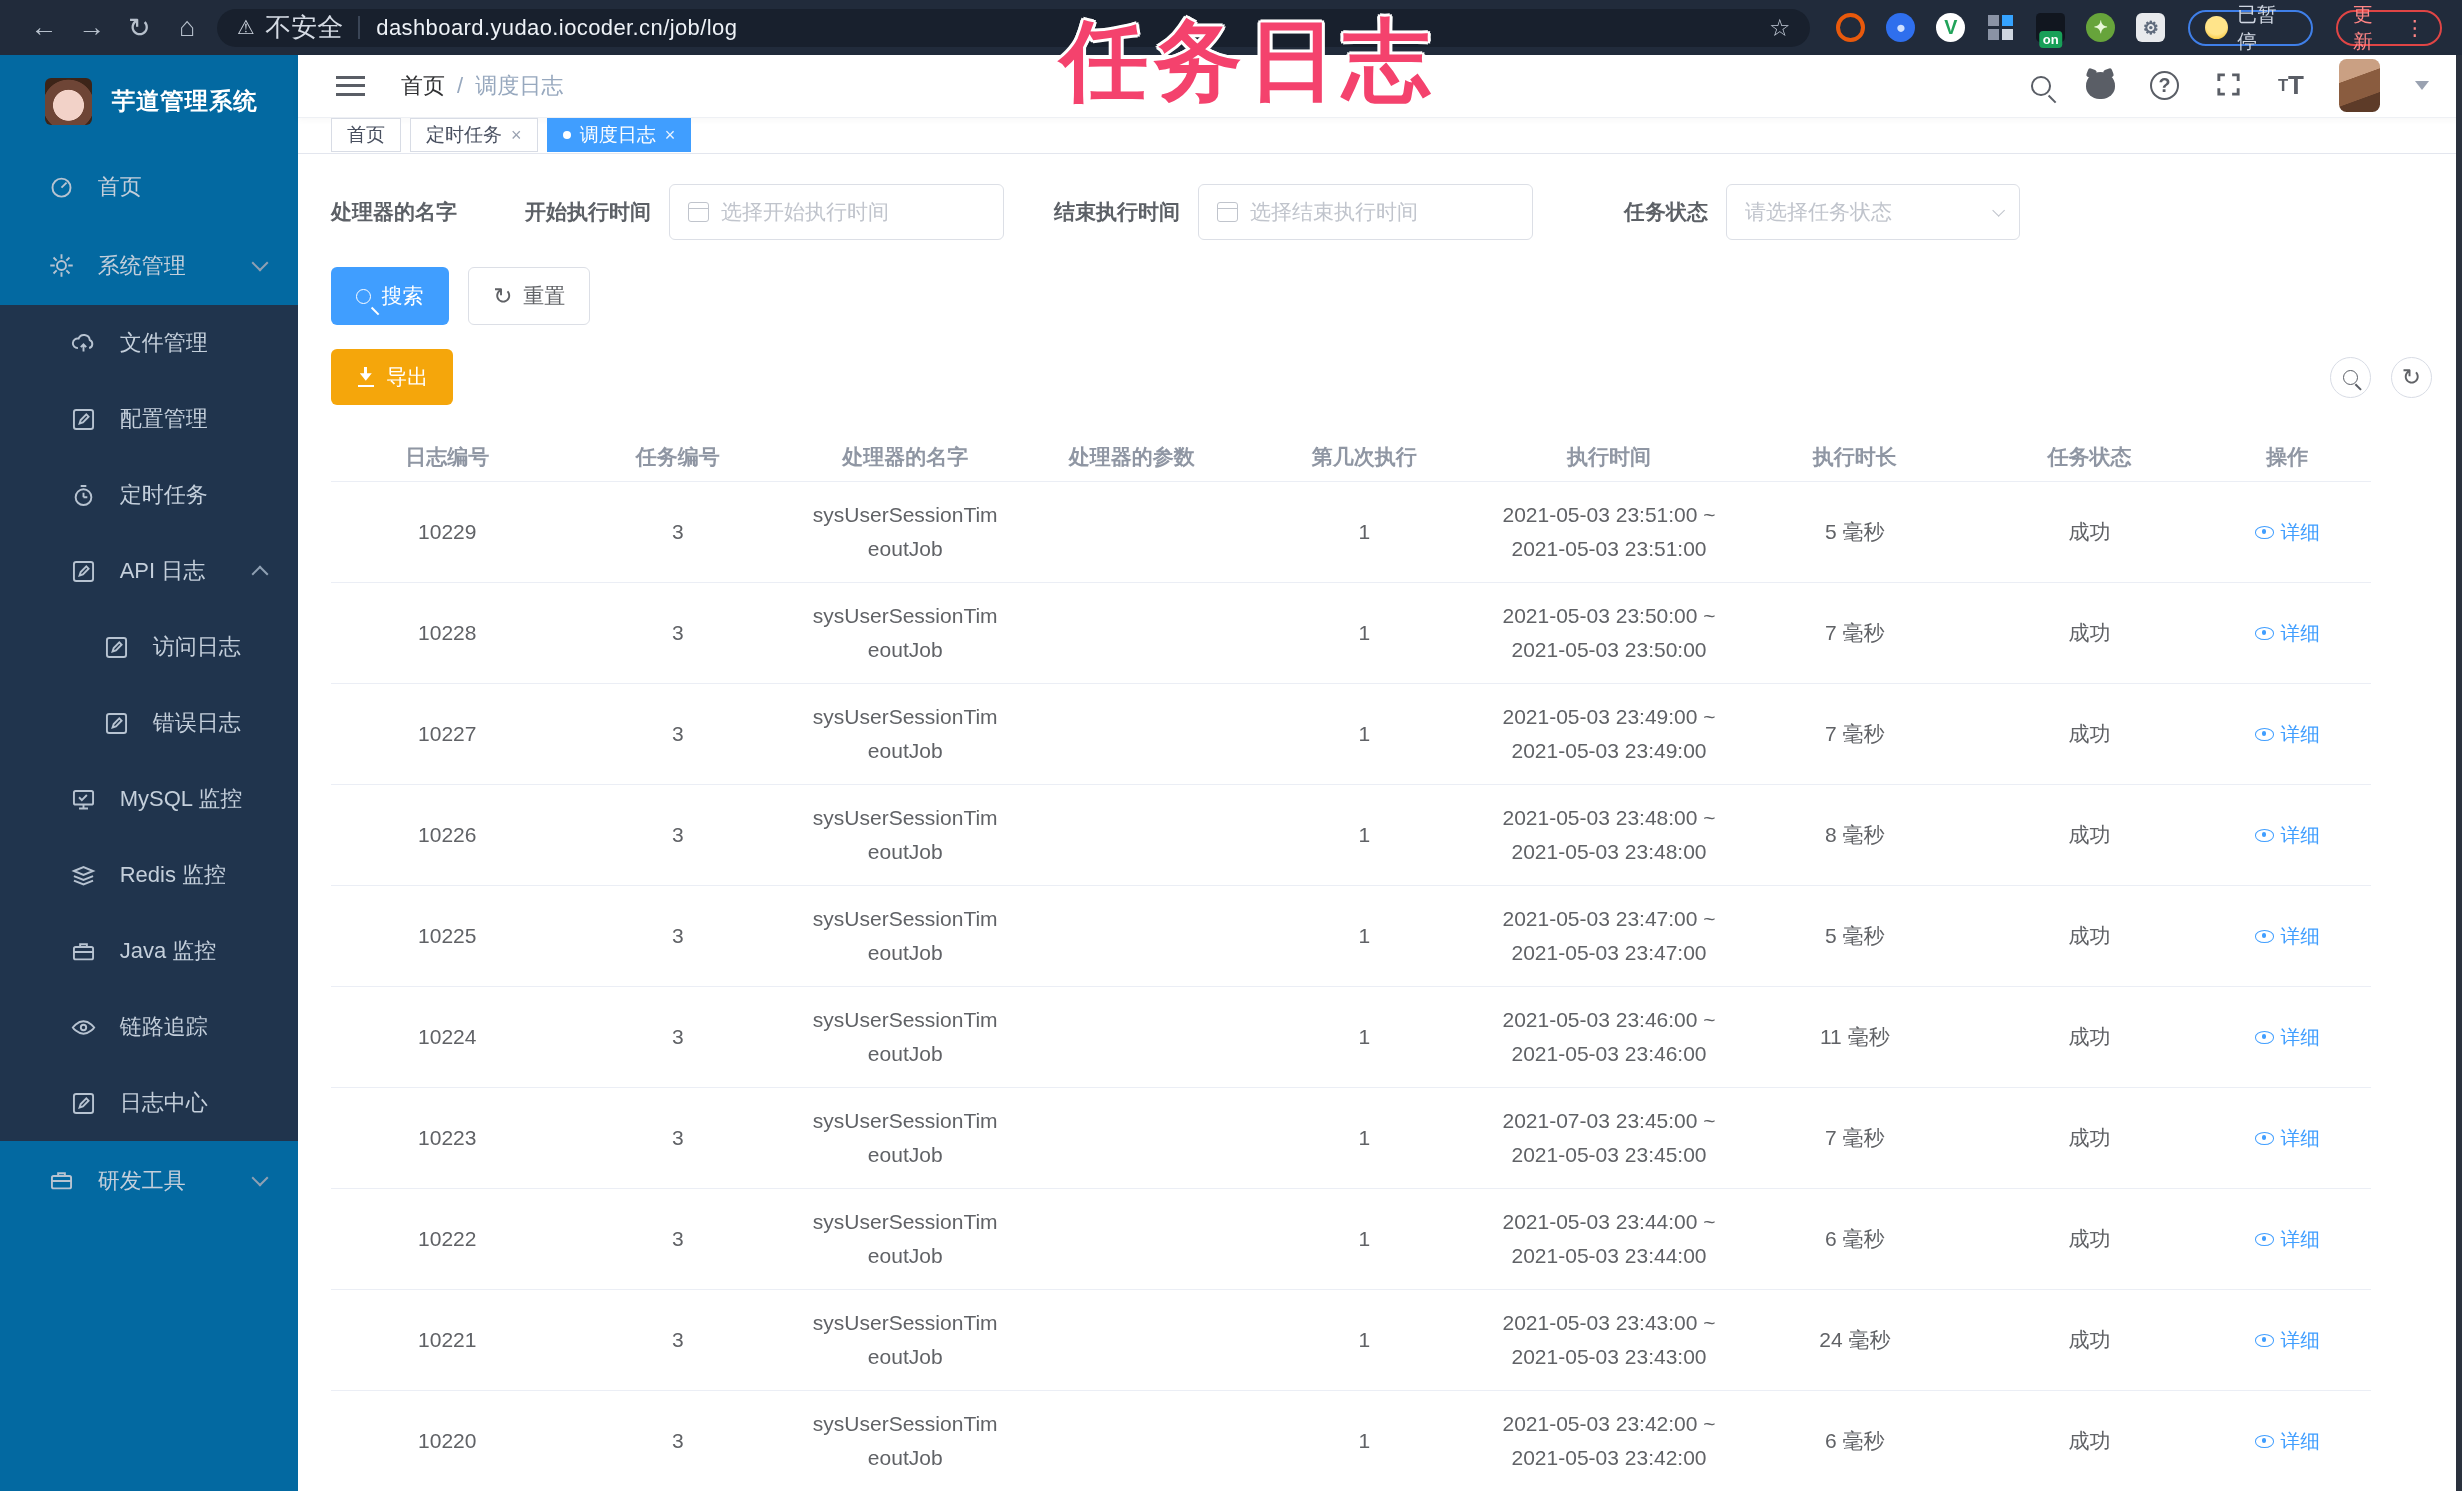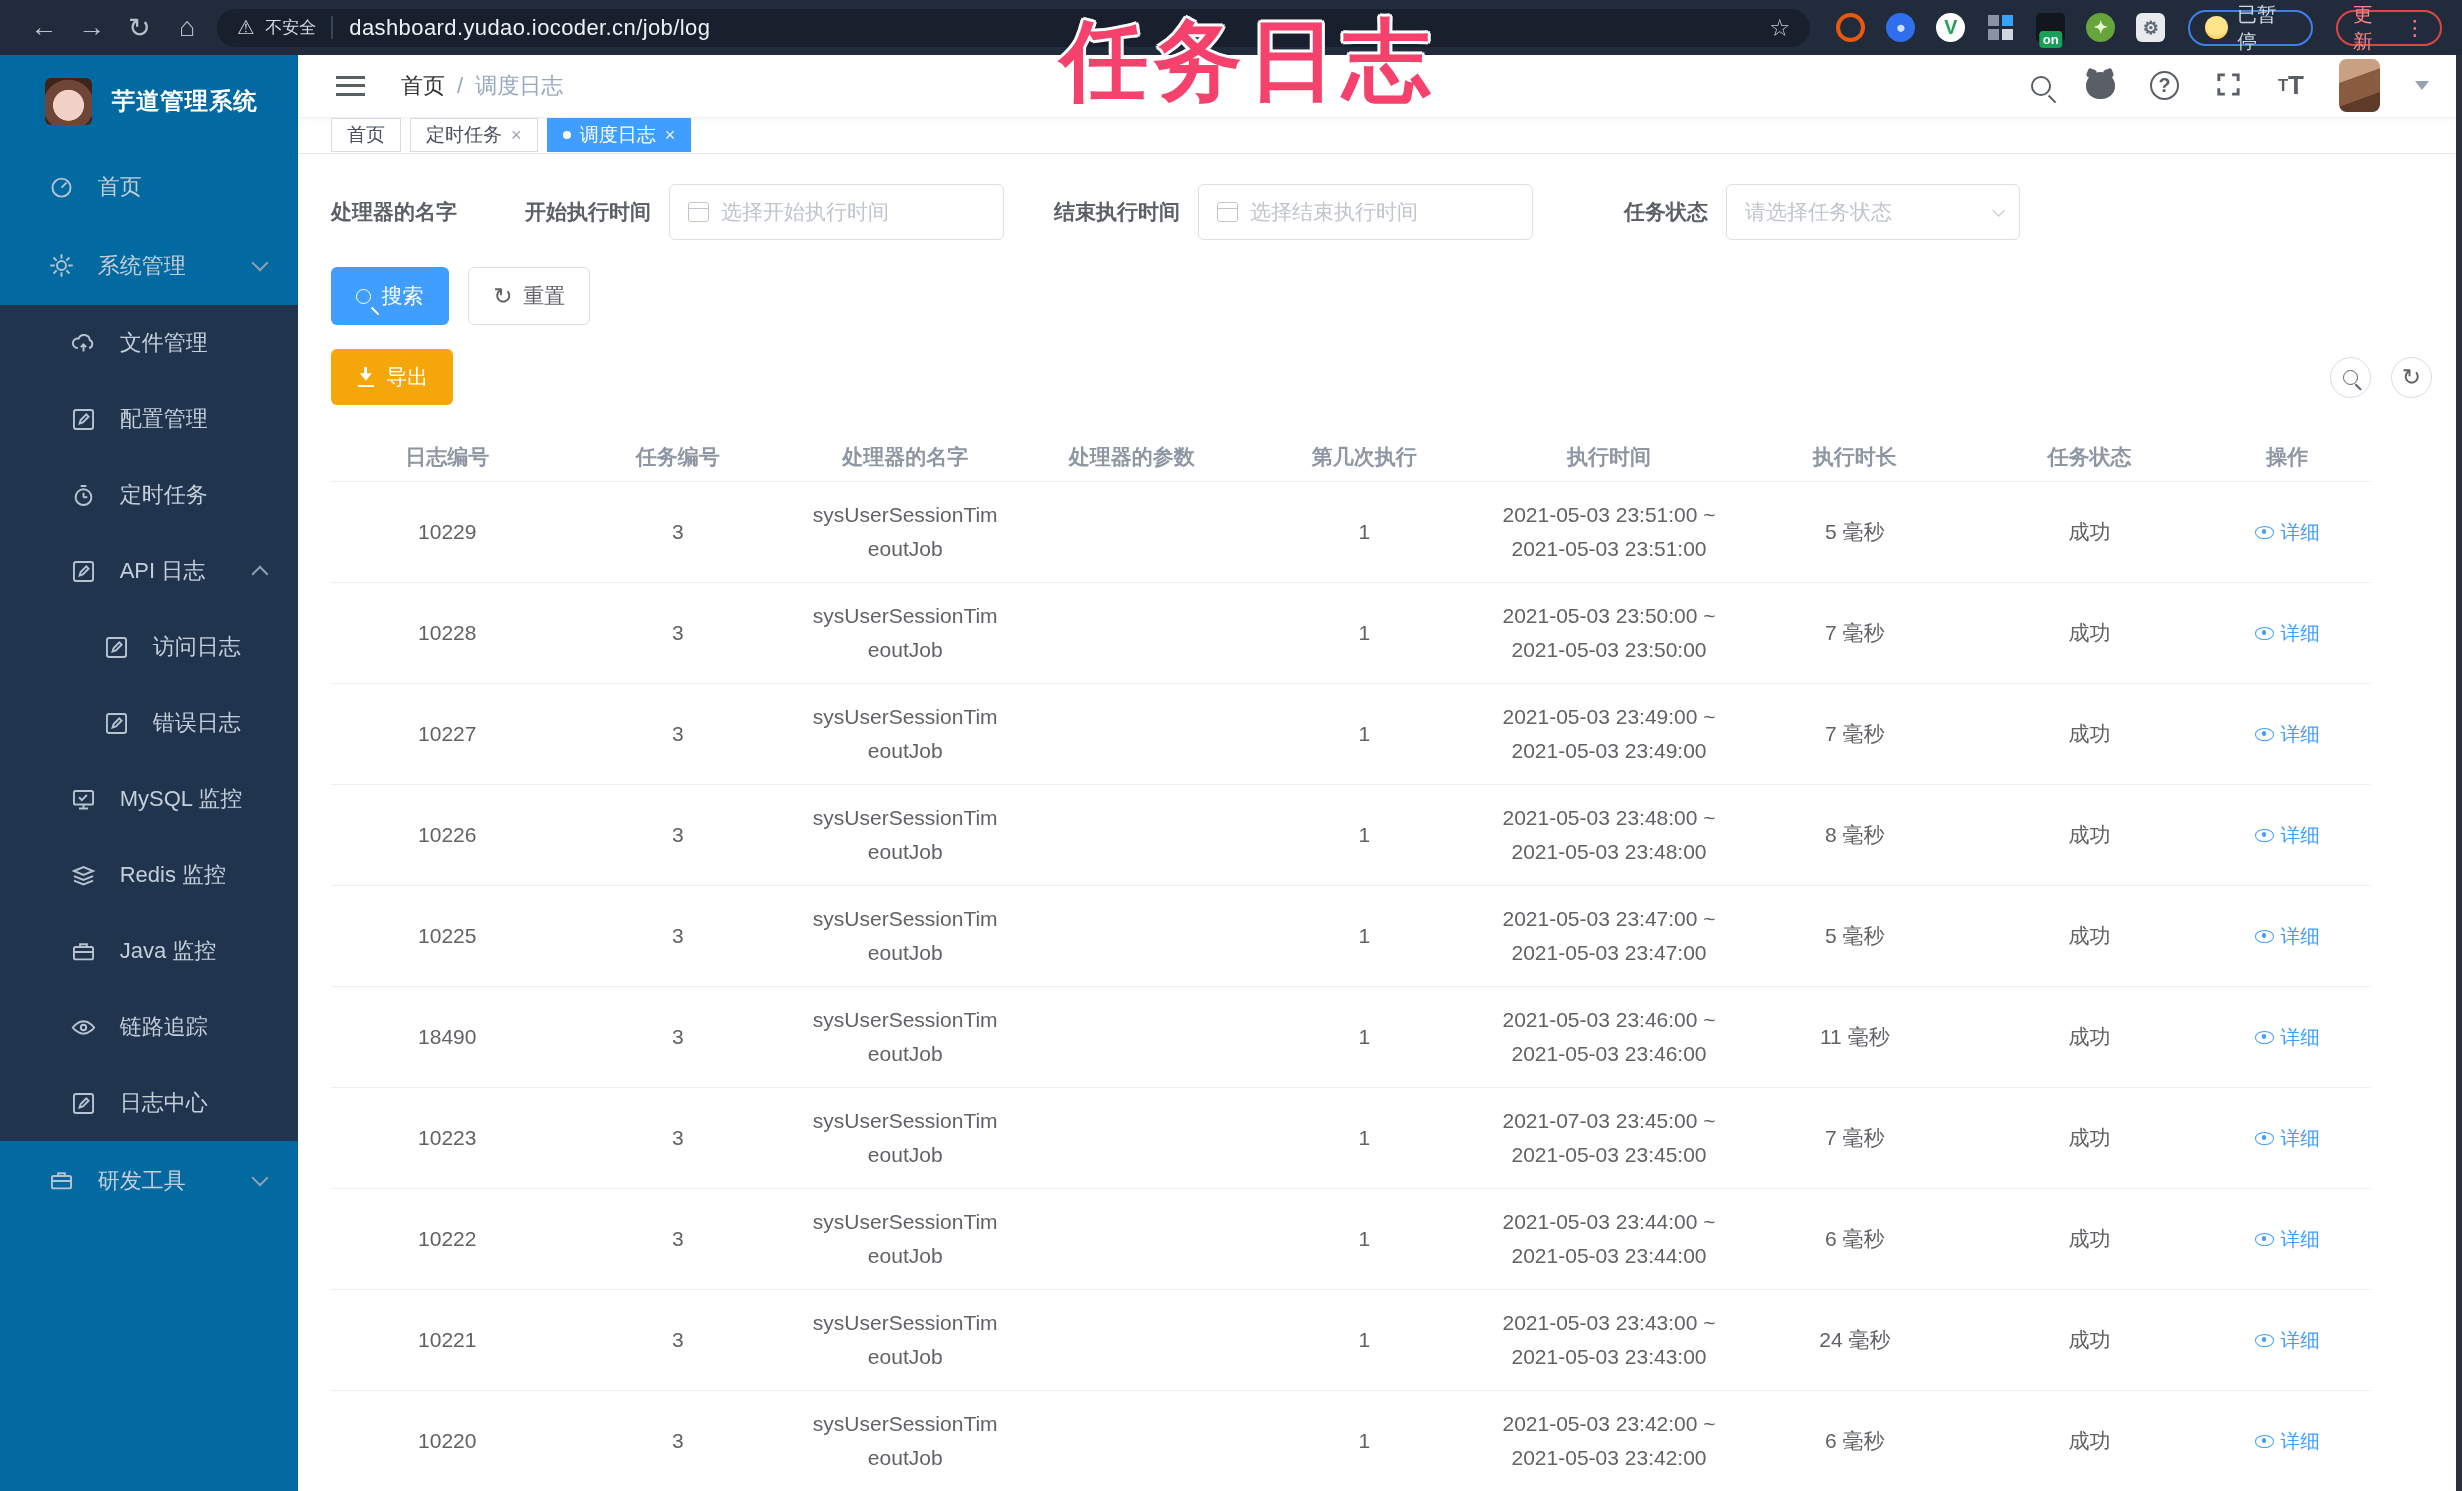--- a/index.html
+++ b/index.html
@@ -7,21 +7,21 @@
     font-family:"Liberation Sans", sans-serif; }
   body { position:relative; }
 
   
   .chrome { height:55px; background:#212b3b; display:flex; align-items:center;
     padding:0 19.7px; color:#aeb8c6; }
   .nav-ic { font-size:27px; width:48px; text-align:center; color:#b7c0cc; }
   .addr { width:1597px; height:38px; background:#18202d; border-radius:19.7px;
     display:flex; align-items:center; padding:0 19.7px; margin-left:6px; }
   .addr .warn { font-size:19.7px; margin-right:10.6px; color:#cfd6e0; }
-  .addr .sec { font-size:17px; color:#d5dbe4; margin-right:15px; }
+  .addr .sec { font-size:26px; color:#d5dbe4; margin-right:15px; }
   .addr .div { width:1.5px; height:23px; background:#3a4556; margin-right:16.7px; }
   .addr .url { font-size:22px; color:#eef2f7; letter-spacing:0.4px; }
   .addr .star { margin-left:auto; font-size:24px; color:#c6cedb; }
   .ext { display:flex; align-items:center; gap:21px; margin-left:26px; }
   .xi { width:29px; height:29px; border-radius:50%; display:flex; align-items:center;
     justify-content:center; font-size:16.7px; font-weight:700; position:relative; }
   .xi.orange { border:4.5px solid #e8590c; }
   .xi.blue { background:#2f6fed; color:#cfe0ff; }
   .xi.vgreen { background:#fff; color:#21a35a; font-size:19.7px; }
   .xi.grid { border-radius:4.5px;
@@ -588,21 +588,21 @@
               <span class="c8">成功</span>
               <span class="c9">
                 <span class="link">
                   <span class="eye"></span>
                   <span>详细</span>
                 </span>
               </span>
             </div>
 
             <div class="trow">
-              <span class="c1">18490</span>
+              <span class="c1">10224</span>
               <span class="c2">3</span>
               <span class="c3 two-line">
                 <div>sysUserSessionTim</div>
                 <div>eoutJob</div>
               </span>
               <span class="c4"></span>
               <span class="c5">1</span>
               <span class="c6 two-line">
                 <div>2021-05-03 23:46:00 ~</div>
                 <div>2021-05-03 23:46:00</div>

